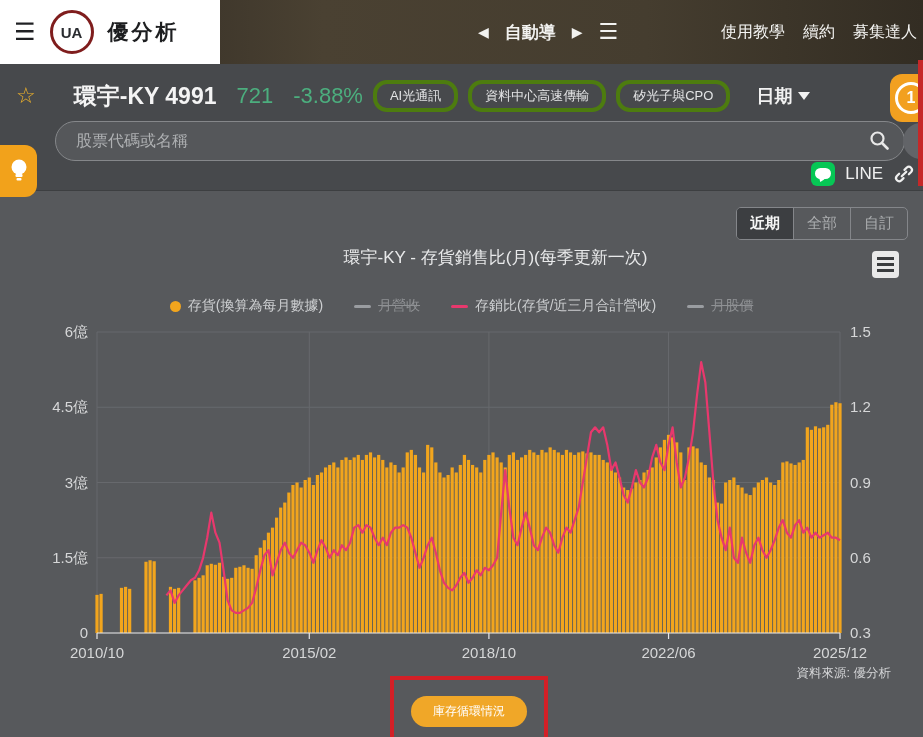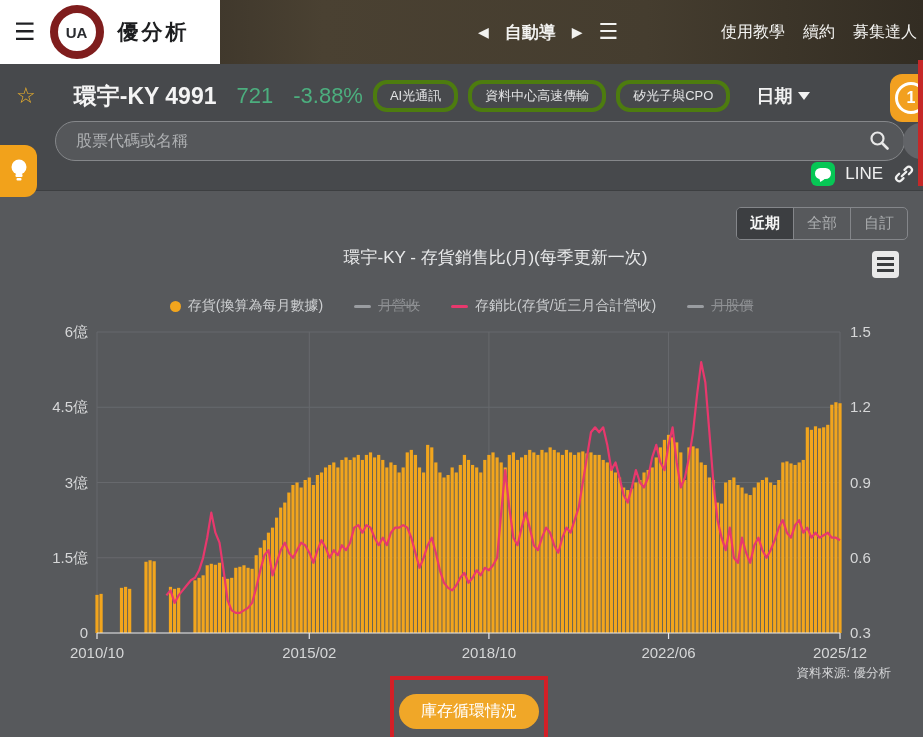--- a/index.html
+++ b/index.html
@@ -5,21 +5,21 @@
   html,body{margin:0;padding:0;background:#2e2f31;}
   .page{position:relative;width:923px;height:737px;overflow:hidden;
         background:#57595c;font-family:"Liberation Sans",sans-serif;}
 
   
   .topbar{position:absolute;left:0;top:0;width:923px;height:64px;
           background:linear-gradient(90deg,#2b2620 0%,#4a4132 35%,#453d2f 70%,#332d23 100%);}
   .brand-box{position:absolute;left:0;top:0;width:220px;height:64px;background:#ffffff;
              display:flex;align-items:center;gap:14px;padding-left:14px;box-sizing:border-box;}
   .burger{font-size:24px;color:#1f2023;line-height:1;cursor:pointer;}
-  .logo-circle{width:38px;height:38px;border-radius:50%;border:8px solid #7f1d1d;
+  .logo-circle{width:38px;height:38px;border-radius:50%;border:3px solid #7f1d1d;
                display:flex;align-items:center;justify-content:center;
                color:#2a2c30;font-weight:bold;font-size:15px;letter-spacing:0;}
   .brand-text{font-size:21px;font-weight:bold;color:#1d1e20;letter-spacing:3px;}
   .db-left{position:absolute;left:238px;top:0;height:64px;display:flex;align-items:center;gap:12px;}
   .db-badge{width:42px;height:42px;border-radius:50%;background:#14141c;
             box-shadow:0 0 10px rgba(255,220,140,.35);display:flex;flex-direction:column;
             align-items:center;justify-content:center;color:#d9b75a;font-size:7px;line-height:1.2;}
   .db-title{font-size:19px;font-weight:bold;color:#f2f2f0;}
   .nav-mode{position:absolute;left:478px;top:0;height:64px;display:flex;align-items:center;gap:16px;color:#f2f2f0;}
   .nav-arrow{font-size:14px;color:#f2f2f0;cursor:pointer;}
@@ -92,21 +92,21 @@
 
   
   #chart-svg{position:absolute;left:0;top:0;width:923px;height:737px;pointer-events:none;}
 
   .source-text{position:absolute;right:32px;top:665px;font-size:12.5px;color:#d3d4d6;}
 
   
   .cta-annotation{position:absolute;left:390px;top:676px;width:158px;height:70px;
                   border:4px solid #d31f26;box-sizing:border-box;display:flex;
                   align-items:center;justify-content:center;}
-  .cta-button{background:#f0a728;color:#fff;font-size:16px;border:none;border-radius:18px;
+  .cta-button{background:#f0a728;color:#fff;font-size:12px;border:none;border-radius:18px;
               padding:7px 22px;cursor:pointer;white-space:nowrap;font-family:"Liberation Sans",sans-serif;}
 </style>
 </head>
 <body>
 
 <div class="page">
 
   <svg id="chart-svg">
       <line x1="97" x2="840" y1="633" y2="633" stroke="#67696d" stroke-width="1"></line>
       <line x1="97" x2="840" y1="557.75" y2="557.75" stroke="#67696d" stroke-width="1"></line>

